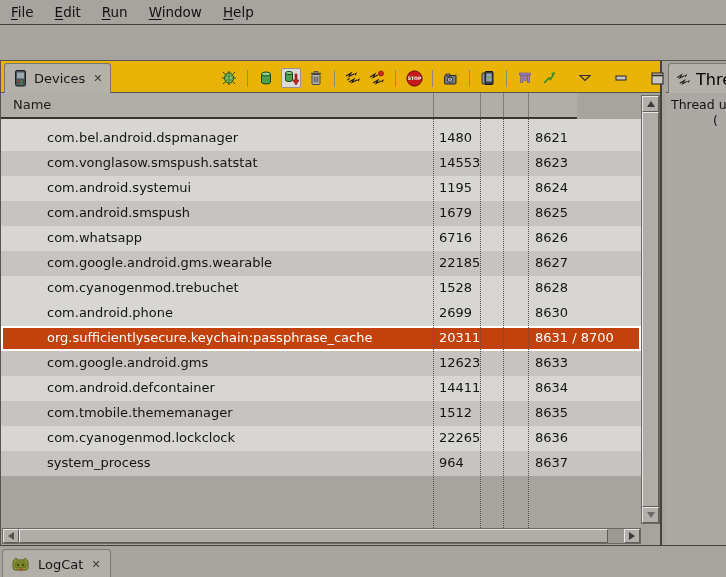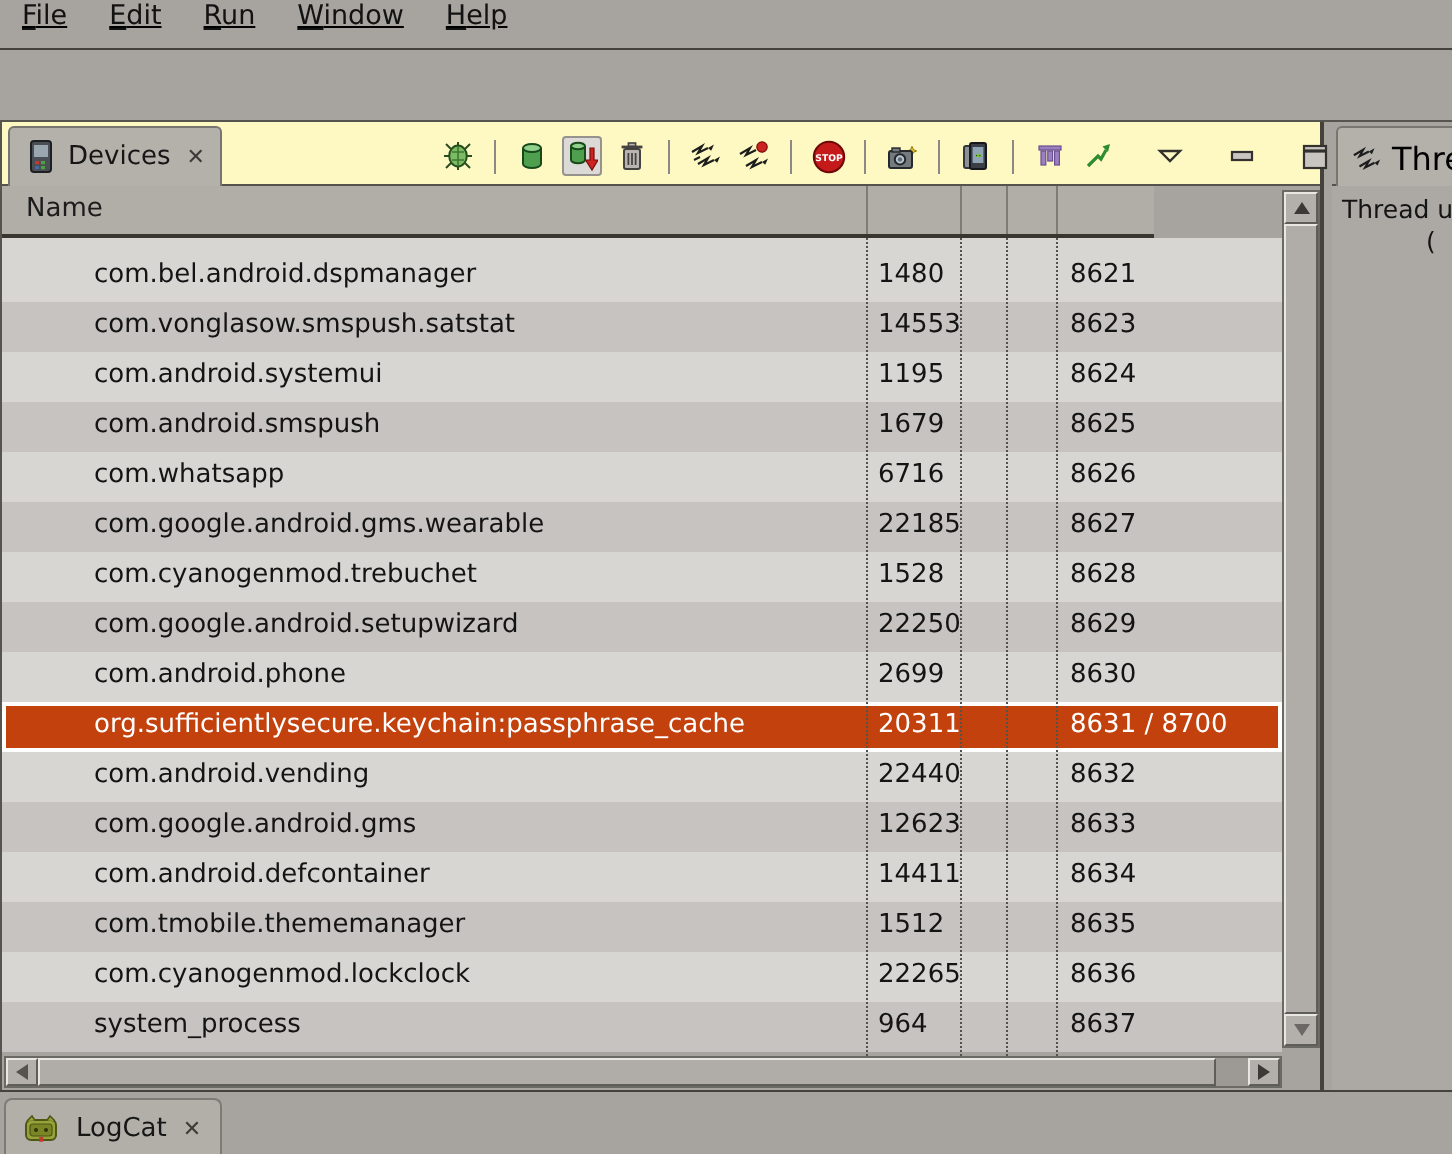--- a/index.html
+++ b/index.html
@@ -2,35 +2,35 @@
 <html><head>
 <meta charset="utf-8">
 <style>
   html,body{margin:0;padding:0;}
   body{width:726px;height:577px;overflow:hidden;background:#a7a39e;
        font-family:"DejaVu Sans","Liberation Sans",sans-serif;-webkit-font-smoothing:antialiased;}
   .app{position:relative;width:726px;height:577px;}
 
   
   .menubar{position:absolute;left:0;top:0;width:726px;height:25px;background:#a7a39e;
-           border-bottom:1px solid #45423c;display:flex;align-items:flex-start;padding-left:11px;box-sizing:border-box;text-decoration:underline;}
+           border-bottom:1px solid #45423c;display:flex;align-items:center;padding-left:11px;box-sizing:border-box;}
   .menu-item{font-size:13.5px;color:#121212;margin-right:21px;cursor:default;}
   .menu-item u{text-underline-offset:2px;}
 
   
   .winstrip{position:absolute;left:0;top:26px;width:726px;height:34px;background:#a7a39e;}
 
   
   .main{position:absolute;left:0;top:60px;width:726px;height:485px;border-top:1px solid #56544f;box-sizing:border-box;}
 
   .left-pane{position:absolute;left:0;top:0;width:662px;height:485px;background:#a7a39e;
              border-left:1px solid #56544f;border-right:2px solid #45423c;box-sizing:border-box;}
 
   
-  .tabbar{position:absolute;left:0;top:0;width:100%;height:32px;border-bottom:1px solid #55534e;box-sizing:border-box;background:#fef9c3;}
+  .tabbar{position:absolute;left:0;top:0;width:100%;height:32px;border-bottom:1px solid #55534e;box-sizing:border-box;background:#eab308;}
   .tab{position:absolute;top:2px;height:30px;display:flex;align-items:center;gap:6px;
        background:#b4b1ab;border:1px solid #77756f;border-bottom:none;border-radius:3px 3px 0 0;
        padding:0 8px;box-sizing:border-box;}
   .tab .tlabel{font-size:13px;color:#161616;}
   .tab .close{font-size:11px;font-weight:bold;color:#3d3b38;margin-left:2px;cursor:default;}
 
   
   .dtoolbar{position:absolute;left:216px;top:7px;height:20px;display:flex;align-items:center;}
   .tbtn{width:18px;height:18px;display:flex;align-items:center;justify-content:center;margin:0 3px;}
   .tbtn.hilite{background:#dcdad6;border:1px solid #96938e;box-sizing:content-box;border-radius:2px;}
@@ -274,39 +274,29 @@
           <div class="trow dark">
     <span class="c-name">com.google.android.gms.wearable</span>
     <span class="c-pid">22185</span>
     <span class="c-port">8627</span>
   </div>
           <div class="trow light">
     <span class="c-name">com.cyanogenmod.trebuchet</span>
     <span class="c-pid">1528</span>
     <span class="c-port">8628</span>
   </div>
-          <div class="trow dark">
-    <span class="c-name">com.google.android.setupwizard</span>
-    <span class="c-pid">22250</span>
-    <span class="c-port">8629</span>
-  </div>
           <div class="trow light">
     <span class="c-name">com.android.phone</span>
     <span class="c-pid">2699</span>
     <span class="c-port">8630</span>
   </div>
           <div class="trow dark sel">
     <span class="c-name">org.sufficientlysecure.keychain:passphrase_cache</span>
     <span class="c-pid">20311</span>
     <span class="c-port">8631 / 8700</span>
-  </div>
-          <div class="trow light">
-    <span class="c-name">com.android.vending</span>
-    <span class="c-pid">22440</span>
-    <span class="c-port">8632</span>
   </div>
           <div class="trow dark">
     <span class="c-name">com.google.android.gms</span>
     <span class="c-pid">12623</span>
     <span class="c-port">8633</span>
   </div>
           <div class="trow light">
     <span class="c-name">com.android.defcontainer</span>
     <span class="c-pid">14411</span>
     <span class="c-port">8634</span>

